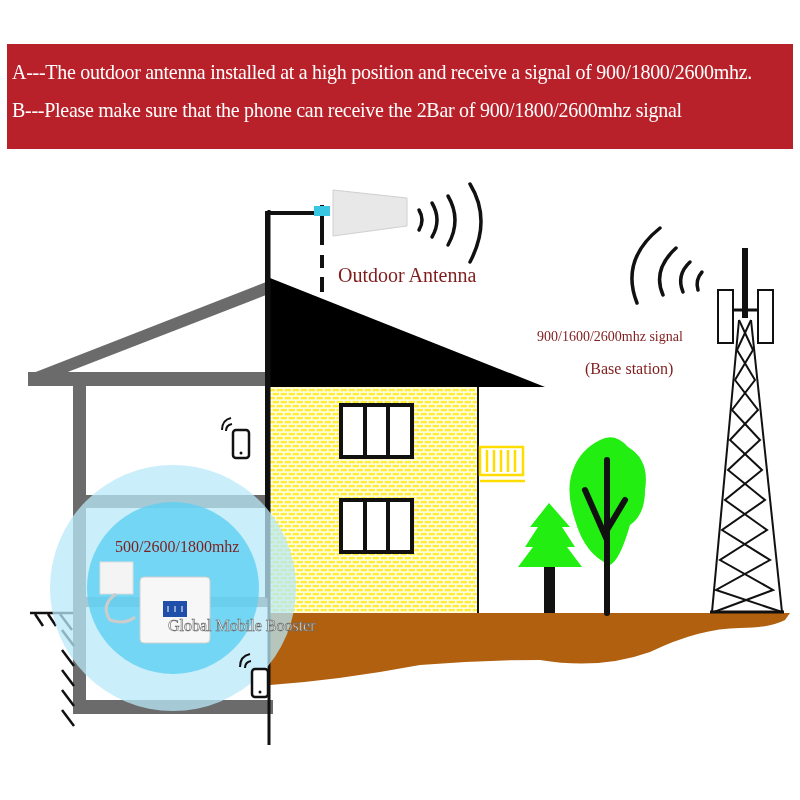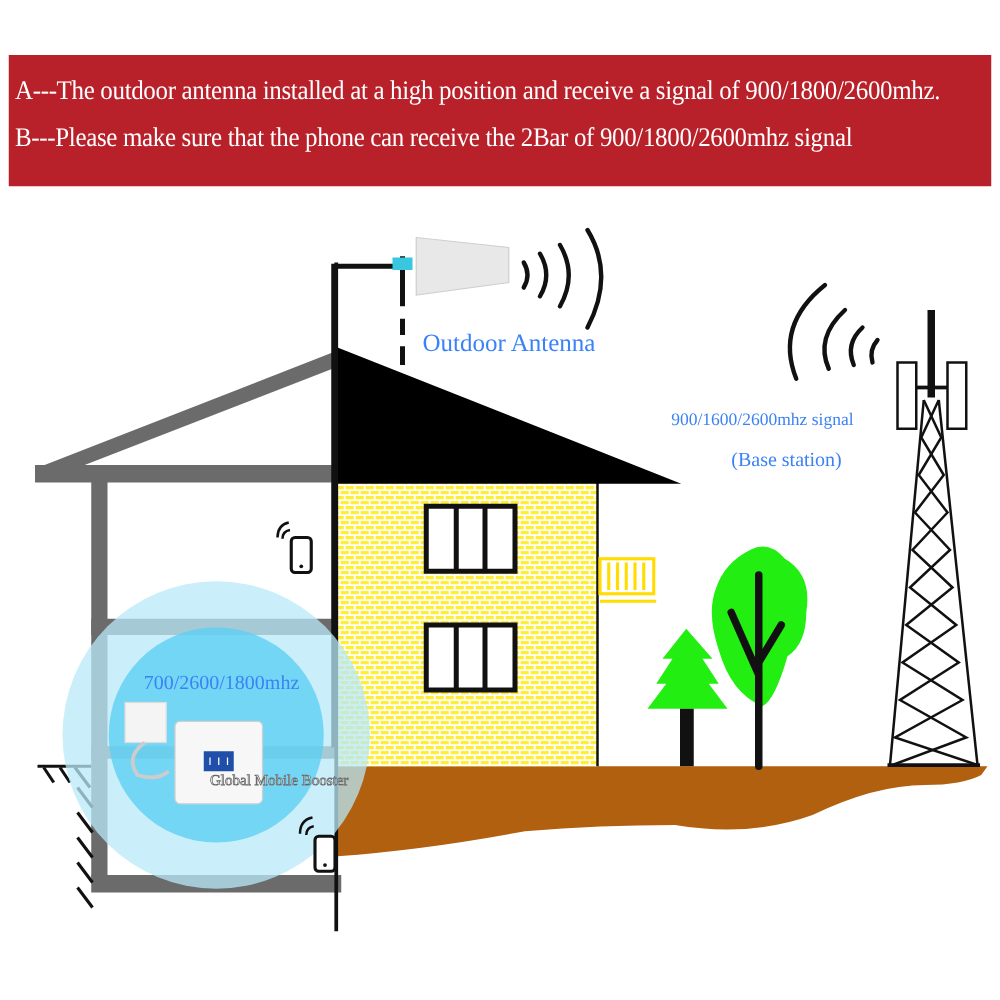--- a/index.html
+++ b/index.html
@@ -2,26 +2,26 @@
 <html><head>
 <meta charset="utf-8">
 <style>
   html,body{margin:0;padding:0;background:#ffffff;}
   body{width:800px;height:800px;position:relative;overflow:hidden;font-family:"Liberation Serif","DejaVu Serif",serif;}
   .banner{position:absolute;left:7px;top:24px;width:786px;height:105px;background:#b9212a;margin-top:20px;}
   .banner-line{position:absolute;left:5px;color:#ffffff;font-size:21.5px;white-space:nowrap;letter-spacing:-0.3px;transform:scaleX(0.93);transform-origin:left center;}
   .line-a{top:16px;}
   .line-b{top:54px;}
   svg.scene{position:absolute;left:0;top:0;}
-  .lbl{position:absolute;white-space:nowrap;color:#3b82f6;}
+  .lbl{position:absolute;white-space:nowrap;color:#7f1d1d;}
   .lbl-antenna{left:338px;top:264px;font-size:20px;}
   .lbl-signal{left:537px;top:329px;font-size:14px;}
   .lbl-base{left:585px;top:360px;font-size:16px;}
   .lbl-booster-band{left:115px;top:538px;font-size:16px;}
-  .lbl-watermark{left:168px;top:617px;font-size:12px;color:rgba(255,255,255,0.85);font-family:Liberation Serif, serif;-webkit-text-stroke:0.6px #666;}
+  .lbl-watermark{left:168px;top:617px;font-size:16px;color:rgba(255,255,255,0.85);font-family:Liberation Serif, serif;-webkit-text-stroke:0.6px #666;}
 </style>
 </head>
 <body>
 
 <div class="banner">
   <div class="banner-line line-a">A---The outdoor antenna installed at a high position and  receive a signal of 900/1800/2600mhz.</div>
   <div class="banner-line line-b">B---Please make sure that the phone can receive the 2Bar of 900/1800/2600mhz signal</div>
 </div>
 
 <svg class="scene" width="800" height="800" viewBox="0 0 800 800">
@@ -160,14 +160,14 @@
   <g>
     <rect x="252" y="669" width="16" height="28" rx="3" fill="#fff" stroke="#111" stroke-width="2.5"></rect>
     <circle cx="260" cy="692" r="1.5" fill="#111"></circle>
     <path d="M240 667 Q240 656 250 654 M245 668 Q245 662 251 661" stroke="#111" stroke-width="2" fill="none"></path>
   </g>
 </svg>
 
 <div class="lbl lbl-antenna">Outdoor Antenna</div>
 <div class="lbl lbl-signal">900/1600/2600mhz signal</div>
 <div class="lbl lbl-base">(Base station)</div>
-<div class="lbl lbl-booster-band">700/2600/1800mhz</div>
+<div class="lbl lbl-booster-band">500/2600/1800mhz</div>
 <div class="lbl lbl-watermark">Global Mobile Booster</div>
 
 </body></html>

